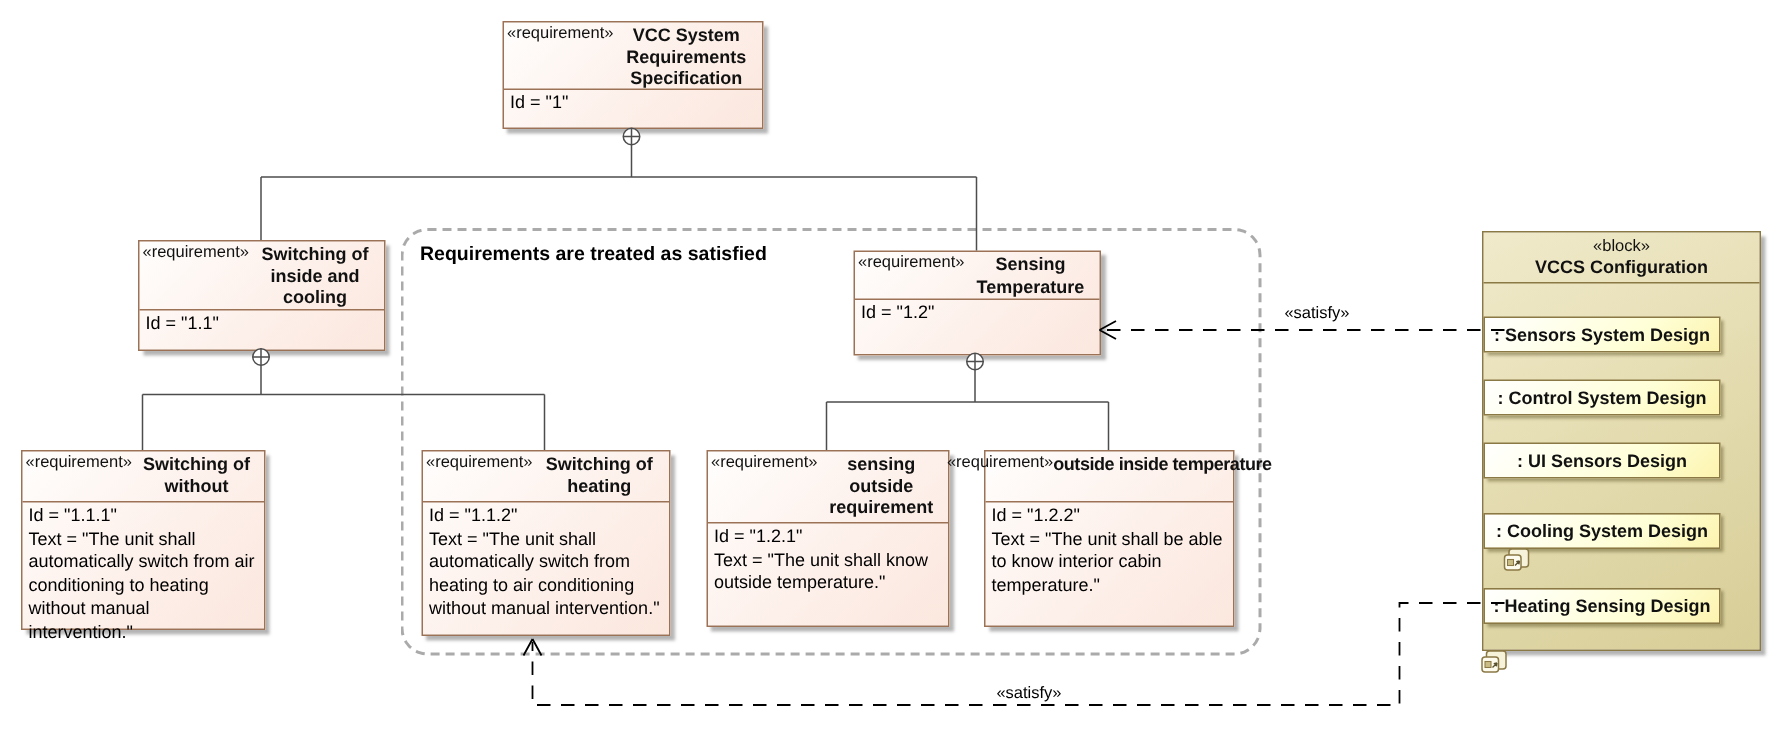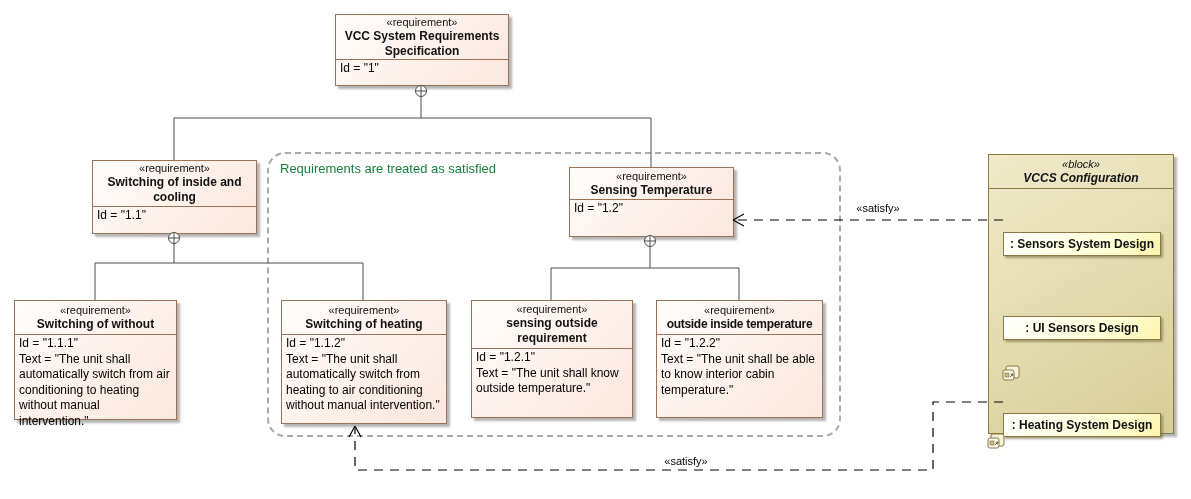--- a/index.html
+++ b/index.html
@@ -13,57 +13,57 @@
   
   .req{
     position:absolute;
     background:linear-gradient(135deg,#fffefd 0%,#fdf0ea 55%,#fbe7de 100%);
     border:1px solid #9c7257;
     box-shadow:3px 3px 2px rgba(150,150,150,0.7);
     color:#111;
   }
   .req-header{
     border-bottom:1px solid #9c7257;
-    display:flex;flex-direction:column;justify-content:center;
+    display:flex;flex-direction:row;justify-content:center;
     text-align:center;padding:1px 2px;box-sizing:border-box;
   }
   .stereo{font-size:11px;line-height:1.2;color:#111;}
   .req-name{font-size:12px;font-weight:bold;line-height:1.22;color:#111;}
   .req-body{padding:1px 4px;font-size:12px;line-height:1.3;text-align:left;color:#000;}
   .nowrap{white-space:nowrap;letter-spacing:-0.3px;}
 
   
   .note-frame{
     position:absolute;left:267px;top:152px;width:574px;height:285px;
     border:2px dashed #aaaaaa;border-radius:18px;box-sizing:border-box;
   }
   .note-text{
     position:absolute;left:280px;top:161px;
-    font-size:13px;font-weight:normal;color:#15803d;
+    font-size:13px;font-weight:bold;color:#000000;
   }
 
   
   .block{
     position:absolute;left:988px;top:154px;width:186px;height:280px;
     background:linear-gradient(150deg,#f0eacb 0%,#e5ddb2 45%,#d7cd97 100%);
     border:1px solid #8a7845;
     box-shadow:3px 3px 2px rgba(150,150,150,0.7);
     box-sizing:border-box;color:#111;
   }
   .block-header{
     height:33px;border-bottom:1px solid #8a7845;
-    display:flex;flex-direction:column;justify-content:center;text-align:center;font-style:italic;
+    display:flex;flex-direction:column;justify-content:center;text-align:center;
   }
   .part{
-    position:absolute;left:14px;width:156px;height:22px;
+    position:absolute;left:0;width:156px;height:22px;
     background:linear-gradient(135deg,#ffffff 0%,#ffffd6 65%,#fcf3ae 100%);
     border:1px solid #8a7845;
     box-shadow:2px 2px 2px rgba(110,100,55,0.55);
     display:flex;align-items:center;justify-content:center;
-    font-size:12px;font-weight:bold;color:#111;margin-top:21px;
+    font-size:12px;font-weight:bold;color:#111;
   }
   .mini-icon{position:absolute;width:18px;height:17px;}
 </style>
 </head>
 <body>
 
 <div id="canvas">
 
   <div class="note-frame"></div>
   <div class="note-text">Requirements are treated as satisfied</div>
@@ -141,22 +141,24 @@
       <div>Text = "The unit shall be able to know interior cabin temperature."</div>
     </div>
   </div>
 
   <div class="block">
     <div class="block-header">
       <div class="stereo">«block»</div>
       <div class="req-name">VCCS Configuration</div>
     </div>
     <div class="part" style="top:56px">: Sensors System Design</div>
+    <div class="part" style="top:98px">: Control System Design</div>
     <div class="part" style="top:140px">: UI Sensors Design</div>
-    <div class="part" style="top:237px">: Heating System Design</div>
+    <div class="part" style="top:187px">: Cooling System Design</div>
+    <div class="part" style="top:237px">: Heating Sensing Design</div>
   </div>
 
   <svg class="mini-icon" style="left:1002px;top:365px" viewBox="0 0 18 17">
     <rect x="4" y="1" width="13" height="12" rx="2" fill="#f7f2da" stroke="#8a7845"></rect>
     <rect x="1" y="5" width="11" height="10" rx="2" fill="#fdfbee" stroke="#8a7845"></rect>
     <rect x="3" y="8" width="4" height="4" fill="#c9bd85" stroke="#8a7845" stroke-width="0.7"></rect>
     <path d="M8 12 L11 9 M11 9 l-2.2 0.4 M11 9 l-0.4 2.2" stroke="#5a5130" stroke-width="0.9" fill="none"></path>
   </svg>
   <svg class="mini-icon" style="left:987px;top:433px" viewBox="0 0 18 17">
     <rect x="4" y="1" width="13" height="12" rx="2" fill="#f7f2da" stroke="#8a7845"></rect>

